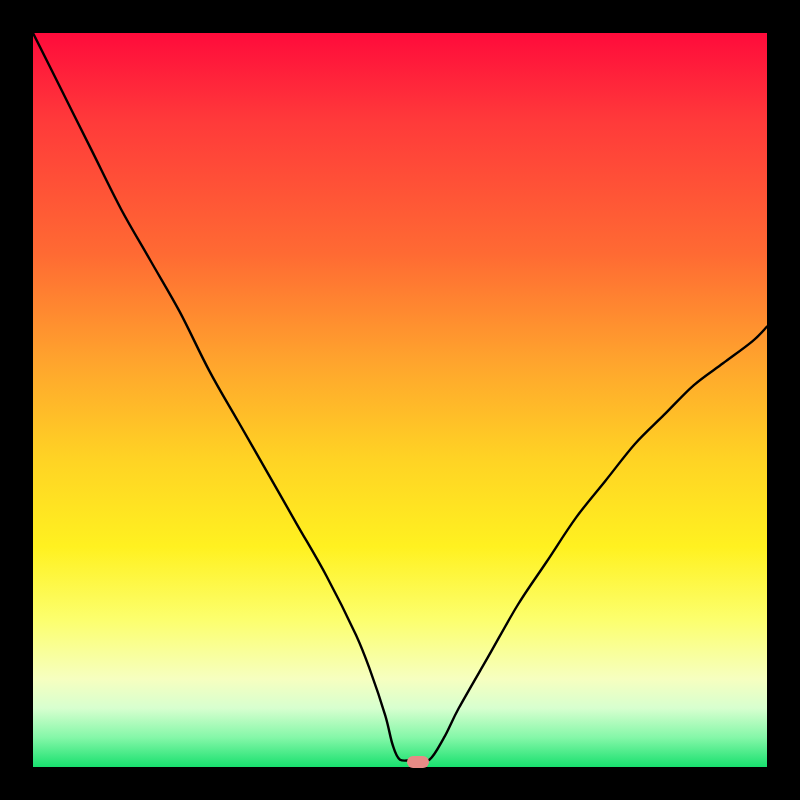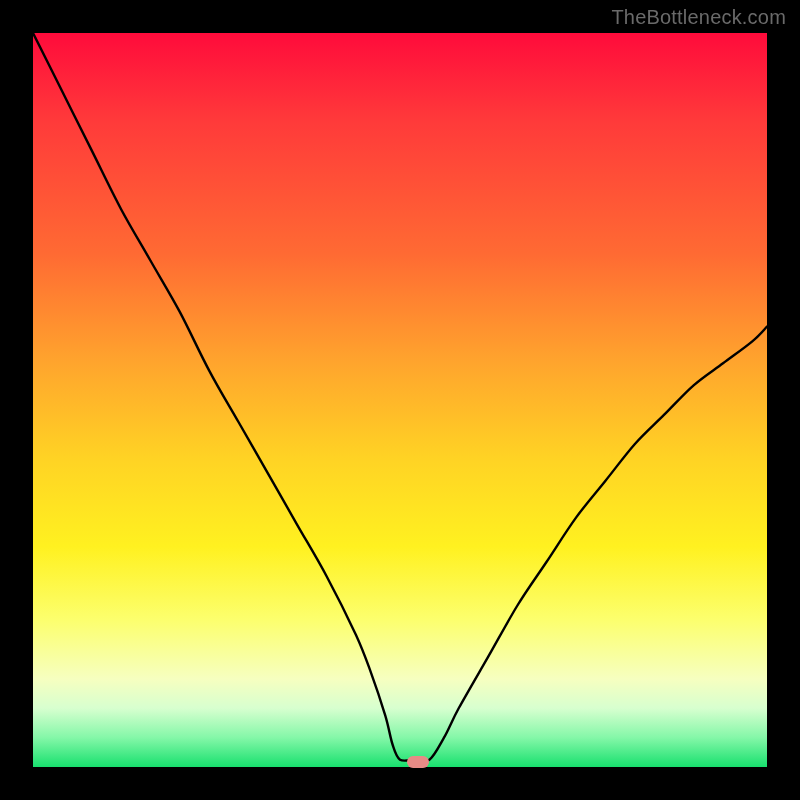--- a/index.html
+++ b/index.html
@@ -73,14 +73,13 @@
 <div class="frame">
 
   <div class="plot-area"></div>
 
   <svg class="curve" viewBox="0 0 734 734" preserveAspectRatio="none">
     <path id="curve-path" fill="none" stroke="#000" stroke-width="2.4" stroke-linecap="round" stroke-linejoin="round" d="M 0.0 0.0 C 4.9 9.8, 19.6 39.1, 29.4 58.7 C 39.1 78.3, 48.9 97.9, 58.7 117.4 C 68.5 137.0, 78.3 157.8, 88.1 176.2 C 97.9 194.5, 107.7 210.4, 117.4 227.5 C 127.2 244.7, 137.0 260.6, 146.8 278.9 C 156.6 297.3, 166.4 319.3, 176.2 337.6 C 185.9 356.0, 195.7 371.9, 205.5 389.0 C 215.3 406.1, 225.1 423.3, 234.9 440.4 C 244.7 457.5, 254.5 474.7, 264.2 491.8 C 274.0 508.9, 283.8 524.8, 293.6 543.2 C 303.4 561.5, 315.6 586.0, 323.0 601.9 C 330.3 617.8, 332.7 625.1, 337.6 638.6 C 342.5 652.0, 348.6 670.4, 352.3 682.6 C 356.0 694.9, 357.2 704.6, 359.7 712.0 C 362.1 719.3, 363.3 724.2, 367.0 726.7 C 370.7 729.1, 376.8 726.7, 381.7 726.7 C 386.6 726.7, 391.5 730.3, 396.4 726.7 C 401.3 723.0, 406.1 713.2, 411.0 704.6 C 415.9 696.1, 418.4 688.7, 425.7 675.3 C 433.1 661.8, 445.3 641.0, 455.1 623.9 C 464.9 606.8, 474.7 588.4, 484.4 572.5 C 494.2 556.6, 504.0 543.2, 513.8 528.5 C 523.6 513.8, 533.4 497.9, 543.2 484.4 C 552.9 471.0, 562.7 460.0, 572.5 447.7 C 582.3 435.5, 592.1 422.1, 601.9 411.0 C 611.7 400.0, 621.5 391.5, 631.2 381.7 C 641.0 371.9, 650.8 360.9, 660.6 352.3 C 670.4 343.8, 680.2 337.6, 690.0 330.3 C 699.7 323.0, 712.0 314.4, 719.3 308.3 C 726.7 302.2, 731.6 296.0, 734.0 293.6"></path>
   </svg>
 
   <div id="marker" class="marker" style="left: 407.35px; top: 755.862px;"></div>
 
-  <div class="watermark">TheBottleneck.com</div>
 </div>
 
 </body></html>

